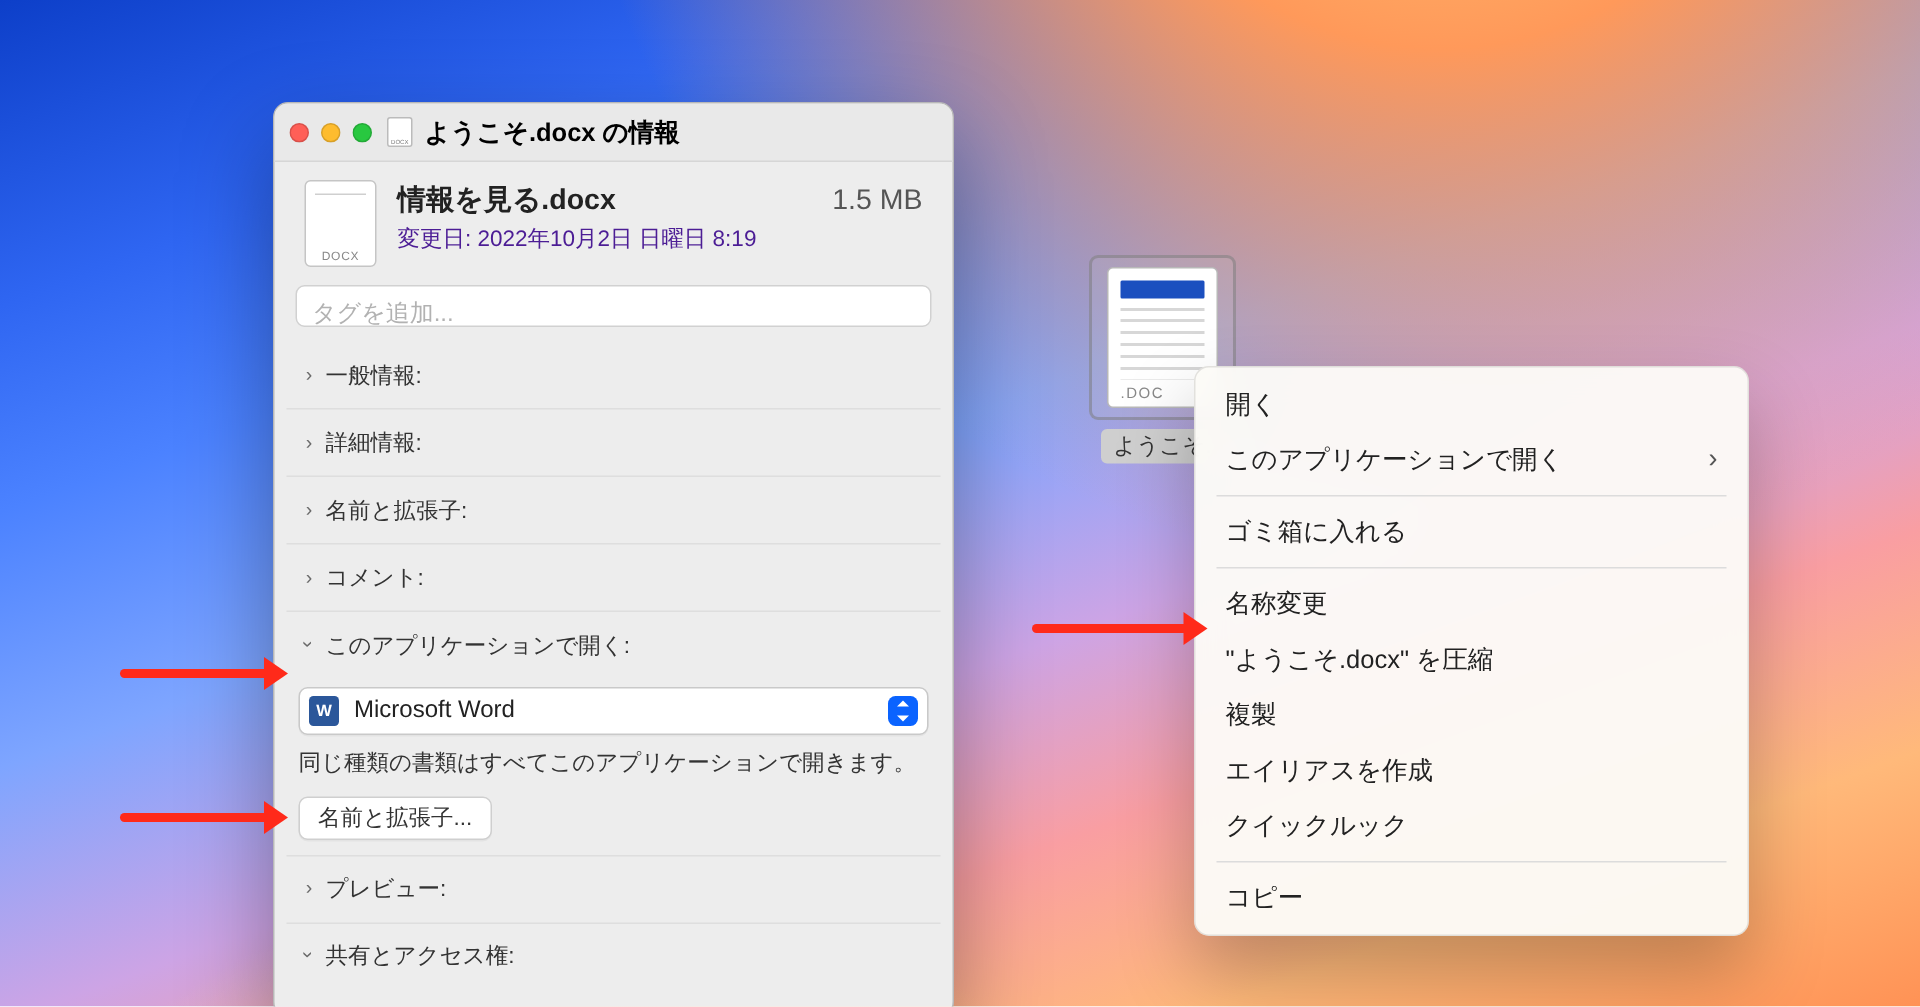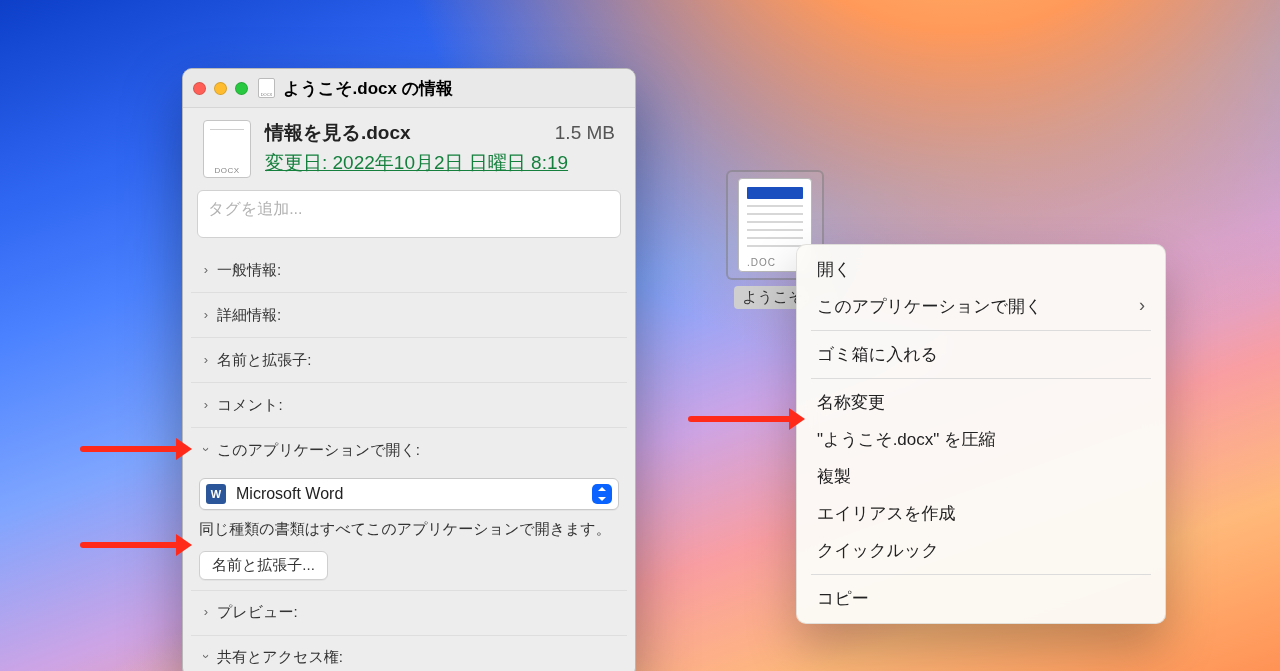--- a/index.html
+++ b/index.html
@@ -56,25 +56,25 @@
   }
   .file-icon-big{
     width:46px; height:56px; background:#fff; border:1px solid #c5c5c5; border-radius:4px; margin-right:14px; position:relative;
   }
   .file-icon-big::before{content:""; position:absolute; left:6px; top:8px; right:6px; height:2px; background:repeating-linear-gradient(#cfcfcf 0 1px, transparent 1px 4px);}
   .file-icon-big::after{content:"DOCX"; position:absolute; bottom:2px; left:0; right:0; text-align:center; font-size:8px; color:#888; letter-spacing:.5px;}
   .file-meta{ flex:1; }
   .file-row1{ display:flex; justify-content:space-between; align-items:baseline;}
   .file-name{ font-size:19px; font-weight:700; color:#222;}
   .file-size{ font-size:19px; color:#555;}
-  .file-date{ font-size:19px; color:#15803d; margin-top:4px;text-decoration:underline;}
+  .file-date{ font-size:15px; color:#4c1d95; margin-top:4px;}
 
   .tags {
     margin:6px 14px 10px 14px;
-    height:48px;
+    height:28px;
     background:#fff;
     border:1px solid #d1d1d1;
     border-radius:6px;
     padding:8px 10px;
     font-size:16px; color:#b2b2b2;
     box-sizing:border-box;
   }
 
   .sections{ padding: 0 8px; }
   .section-row{

